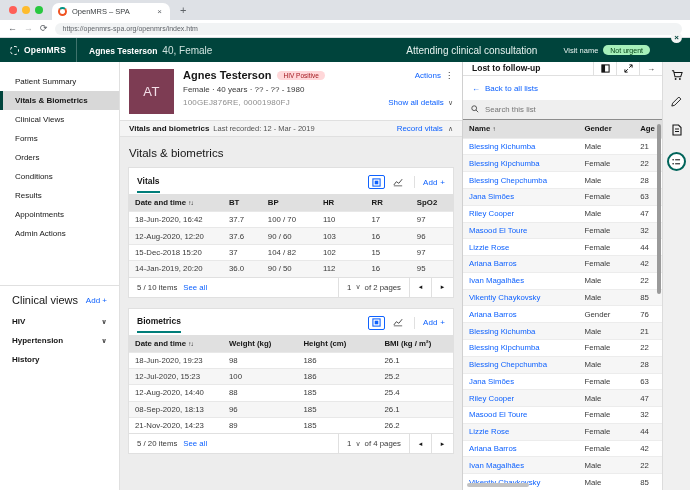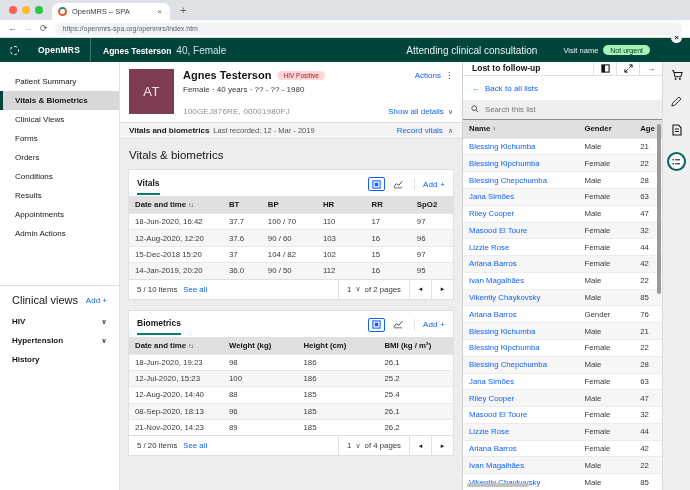--- a/index.html
+++ b/index.html
@@ -17,21 +17,21 @@
   .tab-title { font-size:7.5px; color:#3c4043; flex:1; white-space:nowrap; overflow:hidden; }
   .tab-x { color:#5f6368; font-size:8px; padding:0 2px; }
   .newtab { color:#5f6368; font-size:11px; padding:0 10px 4px 10px; }
   .toolbar { height:18px; background:#fff; display:flex; align-items:center; gap:7px; padding:0 8px; border-bottom:1px solid #dadce0; }
   .navbtn { color:#5f6368; font-size:9px; line-height:1; }
   .navbtn.dim { color:#b8babd; }
   .urlpill { flex:1; background:#f1f3f4; border-radius:7px; height:12px; display:flex; align-items:center; padding:0 8px; color:#5f6368; font-size:7px; }
 
   
   .appheader { height:24px; background:#00443c; color:#fff; display:flex; align-items:center; }
-  .brand { display:flex; align-items:center; gap:19px; padding:0 10px; height:100%; border-right:1px solid rgba(255,255,255,.25); }
+  .brand { display:flex; align-items:center; gap:5px; padding:0 10px; height:100%; border-right:1px solid rgba(255,255,255,.25); }
   .logo-ring { width:9px; height:9px; border:1.6px dashed #fff; border-radius:50%; }
   .brand-name { font-size:8.5px; font-weight:bold; letter-spacing:.2px; }
   .hdr-patient { display:flex; align-items:baseline; gap:5px; padding:0 12px; }
   .hdr-patient .pname { font-size:8.5px; font-weight:bold; }
   .hdr-patient .pmeta { font-size:10px; color:#cfe3df; }
   .hdr-status { margin-left:auto; font-size:10px; color:#e6f2ef; padding-right:26px; }
   .hdr-visit { display:flex; align-items:center; gap:5px; padding-right:40px; font-size:7.5px; color:#e6f2ef; }
   .badge-green { background:#a7f0ba; color:#044317; border-radius:7px; padding:1.5px 7px; font-size:7px; }
   .hdr-close { position:absolute; right:8px; top:32px; width:11px; height:11px; background:#f4f4f4; color:#00443c; border-radius:50%; font-size:8px; line-height:11px; text-align:center; font-weight:bold; }
 
@@ -53,21 +53,21 @@
   .main { width:342px; display:flex; flex-direction:column; background:#ededed; }
   .banner { background:#fff; display:flex; padding:7px 9px 6px 9px; gap:9px; border-bottom:1px solid #e0e0e0; }
   .avatar { width:45px; height:45px; background:#7d3c53; color:#f3dfe8; display:flex; align-items:center; justify-content:center; font-size:13px; letter-spacing:.5px; }
   .b-right { flex:1; }
   .b-row1 { display:flex; align-items:center; gap:6px; }
   .b-name { font-size:11px; font-weight:bold; color:#161616; }
   .badge-pink { background:#ffd7d9; color:#a2191f; border-radius:7px; padding:1px 6px; font-size:6.5px; }
   .b-actions { margin-left:auto; font-size:8px; display:flex; gap:4px; align-items:center; }
   .kebab { color:#161616; font-size:8px; letter-spacing:0; }
   .b-demo { font-size:8px; color:#393939; margin-top:4px; }
-  .b-idrow { display:flex; margin-top:13px; align-items:center; }
+  .b-idrow { display:flex; margin-top:4px; align-items:center; }
   .b-ids { font-size:8px; color:#8d8d8d; letter-spacing:.2px; }
   .b-show { margin-left:auto; font-size:8px; display:flex; gap:4px; align-items:center; }
   .strip { background:#f4f4f4; border-bottom:1px solid #e0e0e0; display:flex; align-items:flex-end; padding:3px 9px; gap:4px; }
   .strip-title { font-size:8px; font-weight:bold; }
   .strip-sub { font-size:7.5px; color:#525252; }
   .strip-link { margin-left:auto; font-size:8px; display:flex; gap:5px; align-items:center; }
   .content { flex:1; padding:8px 8px 0 8px; overflow:hidden; }
   .page-title { font-size:11.5px; color:#161616; margin:2px 0 8px 1px; }
 
   .card { background:#fff; border:1px solid #e0e0e0; margin-bottom:10px; }

